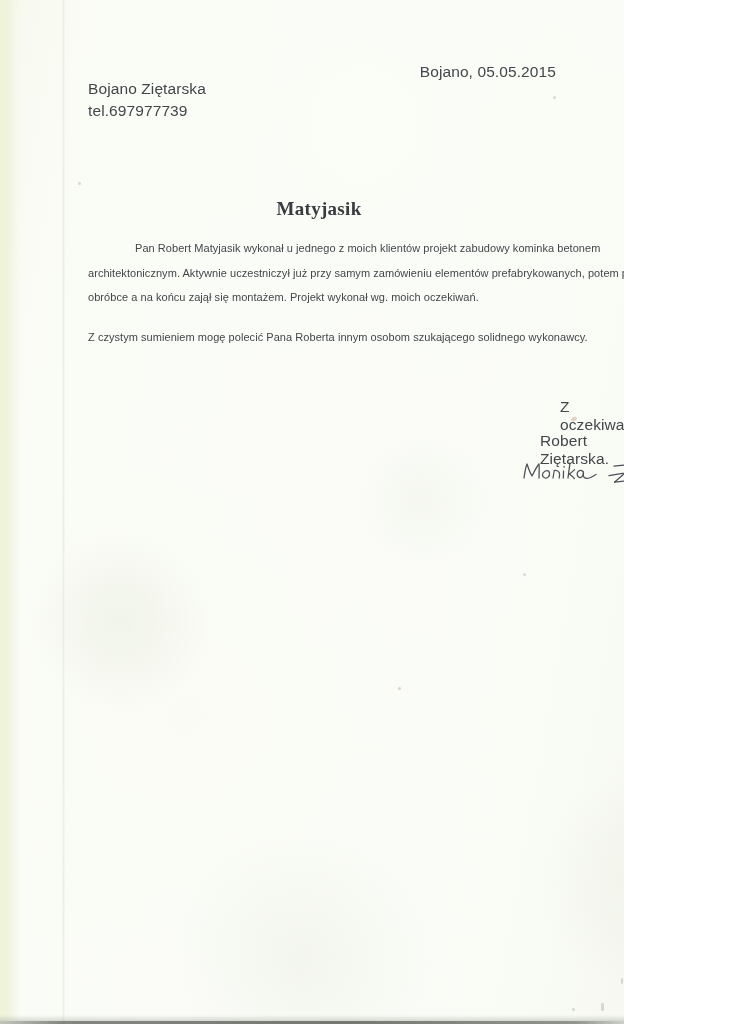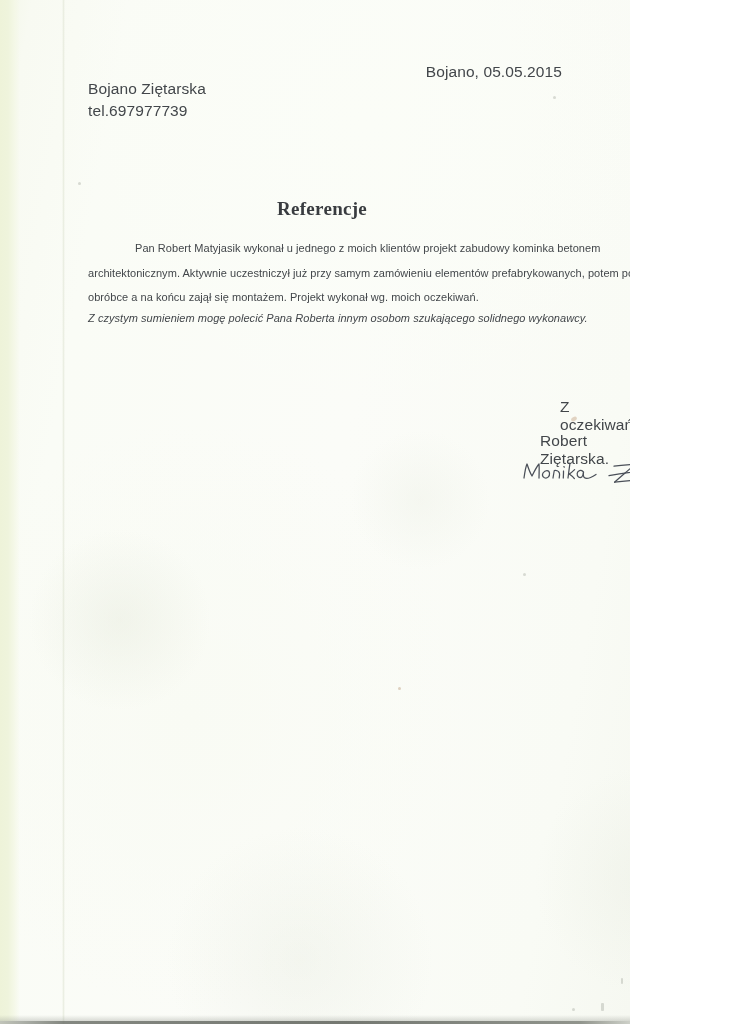--- a/index.html
+++ b/index.html
@@ -9,21 +9,20 @@
   }
 
   #page {
     position: relative;
     width: 624px;
     height: 1024px;
     overflow: hidden;
     background: #14b8a6;
     font-family: "Liberation Sans", sans-serif;
     color: #3d4043;
-    padding-left: 6px;
   }
 
   
   .paper-base {
     position: absolute;
     inset: 0;
     background:
       radial-gradient(ellipse 70% 45% at 58% 12%, #fbfdf7 0%, rgba(251,253,247,0) 70%),
       radial-gradient(ellipse 60% 40% at 30% 70%, #f9fbf4 0%, rgba(249,251,244,0) 72%),
       linear-gradient(100deg, #f3f7e8 0%, #f8faf2 4%, #fafcf6 16%, #fbfcf8 52%, #f9fbf5 86%, #f6f8f1 100%);
@@ -135,23 +134,22 @@
     letter-spacing: 0.05px;
     text-align: left;
   }
 
   .para-1 {
     top: 236px;
     text-indent: 47px;
   }
 
   .para-2 {
-    top: 306px;
+    top: 325px;
     width: 604px;
-    font-style: italic;
   }
 
   .closing {
     position: absolute;
     left: 560px;
     top: 398px;
     font-size: 15.5px;
     color: #42464a;
     letter-spacing: 0.1px;
   }
@@ -208,21 +206,21 @@
 
   <div class="content">
 
     <div class="date-line">Bojano, 05.05.2015</div>
 
     <div class="sender">
       <div>Bojano Ziętarska</div>
       <div>tel.697977739</div>
     </div>
 
-    <div class="doc-title">Referencje</div>
+    <div class="doc-title">Matyjasik</div>
 
     <div class="body-para para-1">Pan Robert Matyjasik wykonał u jednego z moich klientów projekt zabudowy kominka betonem architektonicznym. Aktywnie uczestniczył już przy samym zamówieniu elementów prefabrykowanych, potem podjął się ich obróbce a na końcu zajął się montażem. Projekt wykonał wg. moich oczekiwań.</div>
 
     <div class="body-para para-2">Z czystym sumieniem mogę polecić Pana Roberta innym osobom szukającego solidnego wykonawcy.</div>
 
     <div class="closing">Z oczekiwań,</div>
 
     <div class="signatory-name">Robert Ziętarska.</div>
 
     <div class="signature-wrap" title="Monika Ziętarska">

